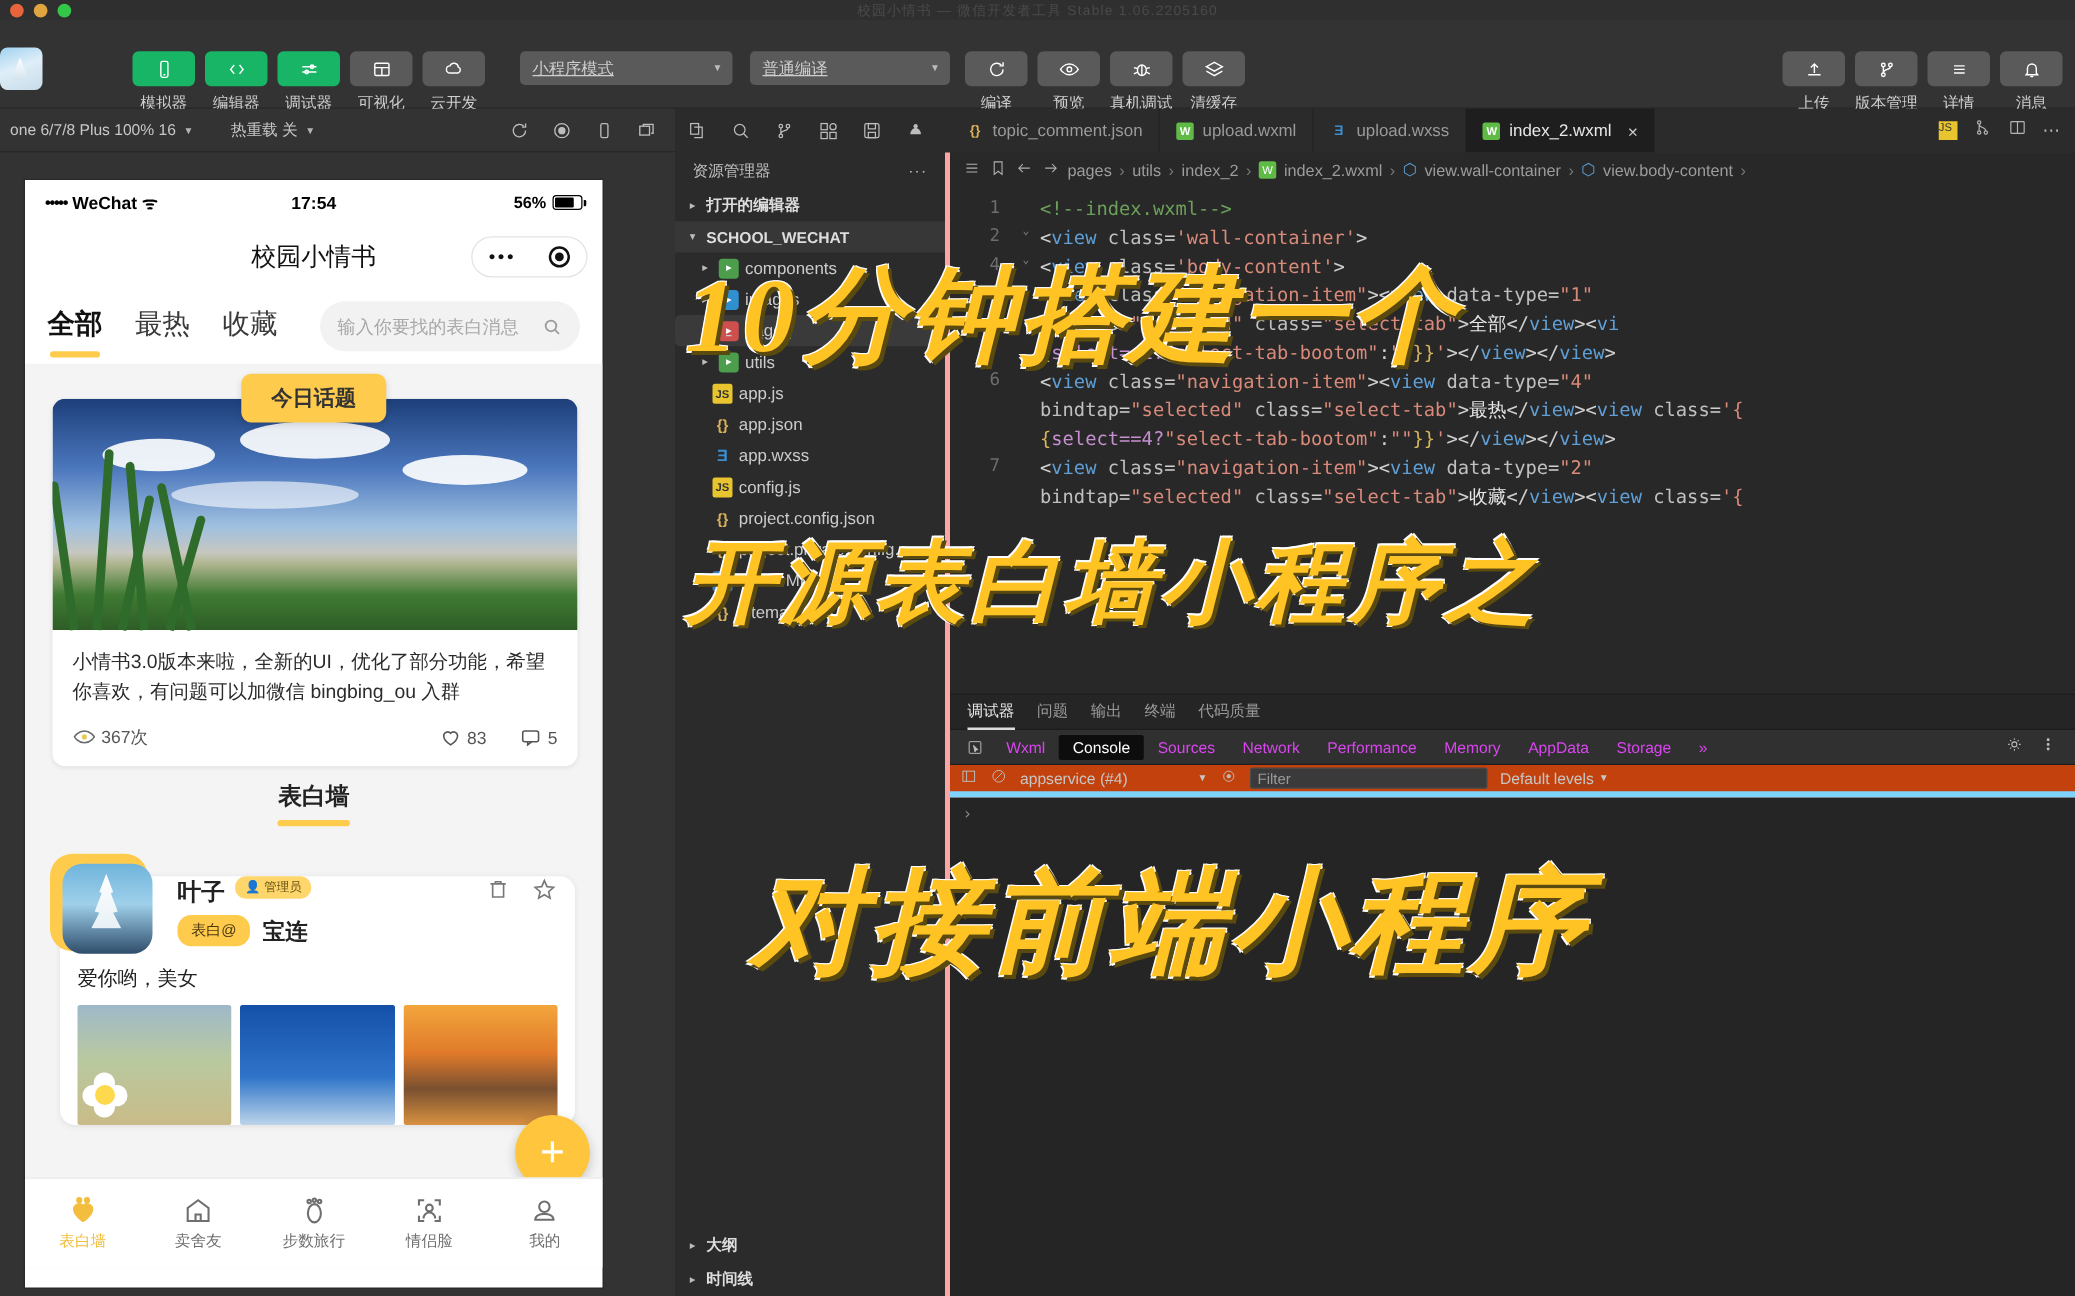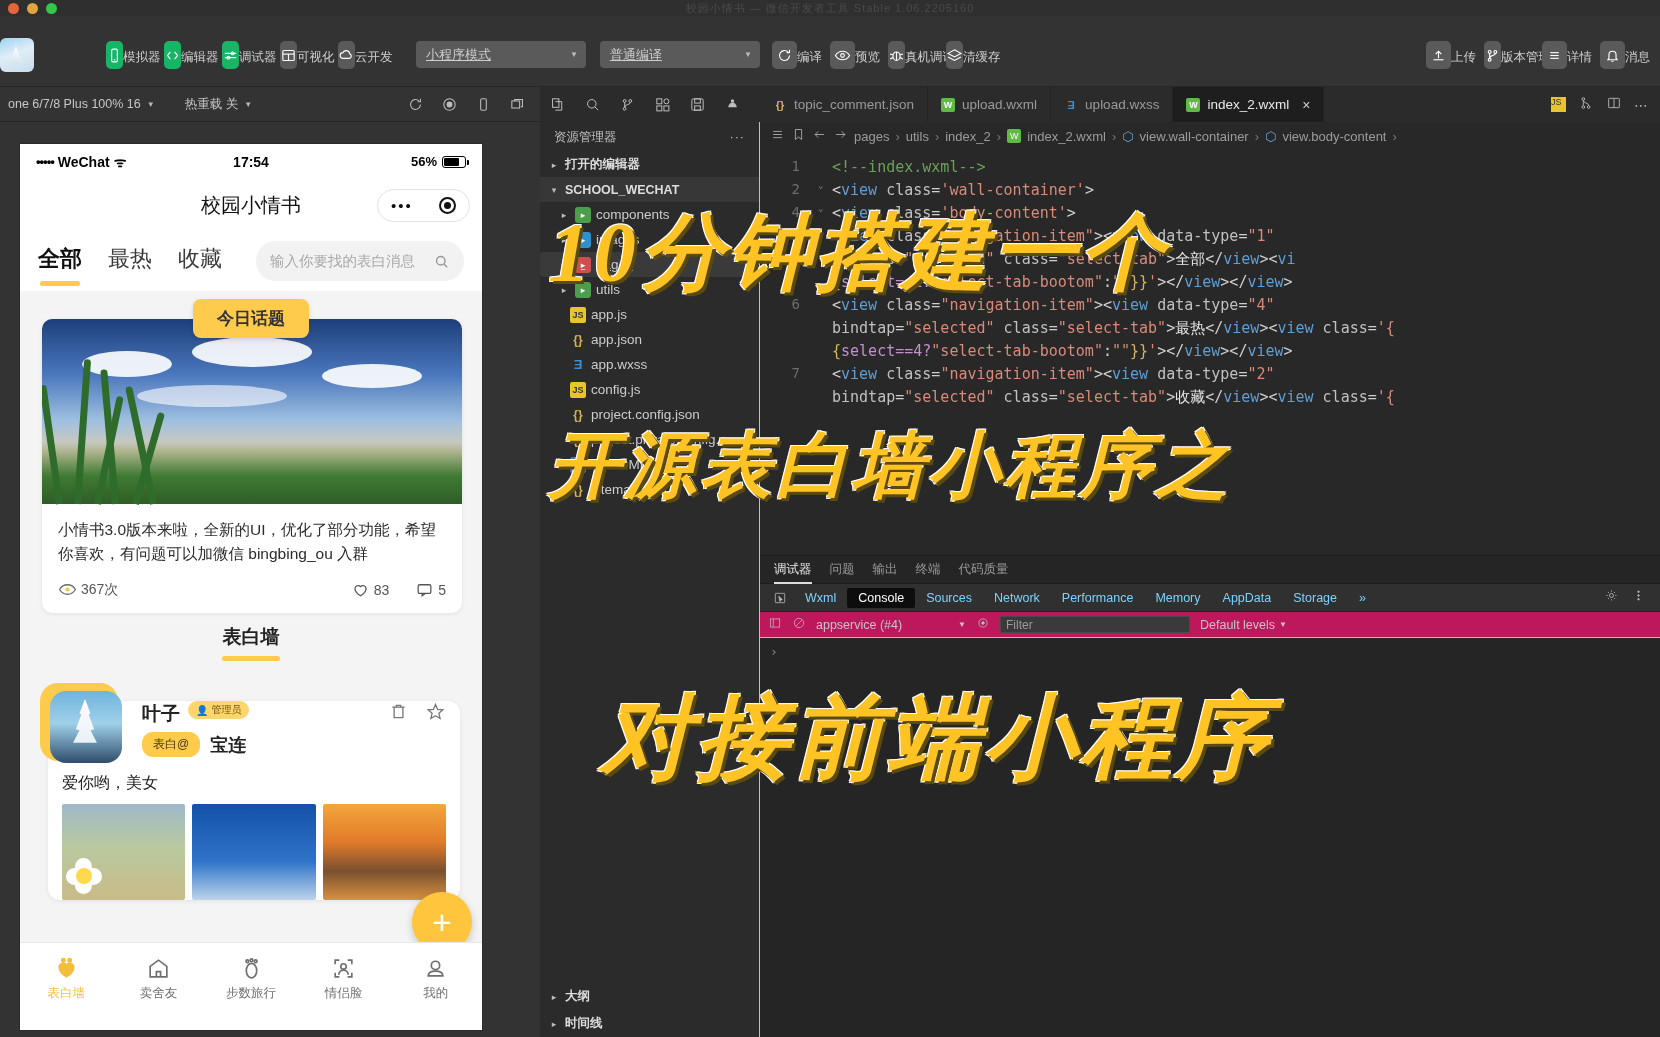--- a/index.html
+++ b/index.html
@@ -17,21 +17,21 @@
 
   
   .toolbar { position:absolute; left:0; top:16px; width:1660px; height:71px; background:#333333;
      border-bottom:1px solid #262626; }
   .app-icon { position:absolute; left:0px; top:22px; width:34px; height:34px; border-radius:6px;
      background:linear-gradient(160deg,#9fd2f0 0%,#dfeef8 45%,#c8dcea 100%); overflow:hidden; }
   .app-icon:after{content:"";position:absolute;left:6px;top:8px;width:20px;height:18px;
      background:linear-gradient(180deg,#fff 0%,#d4e4ef 100%);clip-path:polygon(50% 0,85% 100%,15% 100%);}
 
   .tgroup { position:absolute; display:flex; gap:8px; }
-  .tbtn { width:50px; display:flex; flex-direction:row; align-items:center; cursor:pointer; }
+  .tbtn { width:50px; display:flex; flex-direction:column; align-items:center; cursor:pointer; }
   .tbtn .sq { width:50px; height:28px; border-radius:5px; display:flex; align-items:center;
       justify-content:center; }
   .tbtn.green .sq { background:#18b566; }
   .tbtn.grey  .sq { background:#5a5a5a; }
   .tbtn .lbl { margin-top:5px; font-size:12.5px; color:#cfcfcf; white-space:nowrap; }
   .tbtn svg { width:17px; height:17px; fill:none; stroke:#fff; stroke-width:1.6; }
 
   .selwrap { position:absolute; }
   .sel { height:27px; background:#5a5a5a; border-radius:4px; color:#cdcdcd; font-size:13px;
      display:flex; align-items:center; padding:0 10px; position:relative;text-decoration:underline; }
@@ -158,21 +158,21 @@
   .ptabbar{position:absolute;left:0;bottom:0;width:462px;height:72px;background:#fff;
     border-top:1px solid #e8e8e8;display:flex;align-items:center;}
   .ptabitem{flex:1;display:flex;flex-direction:column;align-items:center;gap:4px;cursor:pointer;}
   .ptabitem .lb{font-size:12.5px;color:#6f6f6f;}
   .ptabitem.on .lb{color:#f3bd3e;}
   .ptabitem svg{width:25px;height:25px;fill:none;stroke:#6f6f6f;stroke-width:1.6;}
   .ptabitem.on svg{stroke:#f3bd3e;fill:#f3bd3e;}
 
   
   .explorer{position:absolute;left:540px;top:122px;width:220px;height:915px;background:#2b2b2b;
-     border-right:1px solid #fca5a5;}
+     border-right:4px solid #fca5a5;}
   .exp-head{height:30px;display:flex;align-items:center;padding:0 14px;font-size:12.5px;color:#c0c0c0;}
   .exp-head .ell{margin-left:auto;color:#c0c0c0;letter-spacing:1px;}
   .exrow{height:25px;display:flex;align-items:center;font-size:13.5px;color:#ccc;padding-left:8px;
      gap:5px; cursor:pointer; white-space:nowrap;}
   .exrow.sect{color:#ddd;font-size:12.5px;font-weight:bold;}
   .exrow.hl{background:#373737;}
   .exrow.sel{background:#3a3a3a;}
   .caret{width:12px;font-size:9px;color:#bdbdbd;display:inline-block;text-align:center;}
   .fico{width:16px;height:16px;display:flex;align-items:center;justify-content:center;font-size:9px;
     font-weight:bold;border-radius:2px;flex:none;}
@@ -214,27 +214,27 @@
   .dbg-tabs{height:28px;display:flex;align-items:center;gap:18px;padding:0 14px;font-size:12.5px;
     color:#9a9a9a;border-bottom:1px solid #1c1c1c;}
   .dbg-tabs .dt{position:relative;padding:5px 0;cursor:pointer;}
   .dbg-tabs .dt.on{color:#e8e8e8;}
   .dbg-tabs .dt.on:after{content:"";position:absolute;left:0;right:0;bottom:-1px;height:2px;background:#ddd;}
 
   .dv-tabs{height:28px;display:flex;align-items:center;gap:0;padding:0 6px;background:#303030;
      border-bottom:1px solid #1f1f1f;}
   .dv-tabs .ic{width:28px;display:flex;align-items:center;justify-content:center;}
   .dv-tabs svg{width:14px;height:14px;fill:none;stroke:#c0c0c0;stroke-width:1.3;}
-  .dv{padding:3px 11px;font-size:12.5px;color:#7dd3fc;cursor:pointer;border-radius:2px;}
+  .dv{padding:3px 11px;font-size:12.5px;color:#d946ef;cursor:pointer;border-radius:2px;}
   .dv.on{background:#0d0d0d;color:#fff;}
   .dv-right{margin-left:auto;display:flex;align-items:center;gap:12px;padding-right:8px;}
   .dv-right svg{width:15px;height:15px;fill:none;stroke:#c0c0c0;stroke-width:1.3;}
 
-  .dv-filter{height:26px;display:flex;align-items:center;gap:10px;padding:0 8px;background:#be185d;
-     border-bottom:1px solid #7dd3fc;font-size:12.5px;color:#c6c6c6;}
+  .dv-filter{height:26px;display:flex;align-items:center;gap:10px;padding:0 8px;background:#c2410c;
+     border-bottom:5px solid #7dd3fc;font-size:12.5px;color:#c6c6c6;}
   .dv-filter svg{width:14px;height:14px;fill:none;stroke:#bdbdbd;stroke-width:1.3;}
   .ctx{width:150px;display:flex;align-items:center;}
   .ctx .cv{margin-left:auto;font-size:8px;}
   .finput{width:190px;height:17px;background:#3a3a3a;border:1px solid #4a4a4a;border-radius:2px;
      color:#9a9a9a;font-size:12px;padding:0 5px;display:flex;align-items:center;}
   .levels{display:flex;align-items:center;gap:4px;}
   .console-area{padding:6px 10px;color:#888;font-size:13px;
      font-family:"DejaVu Sans Mono","Liberation Mono",monospace;}
 
   

